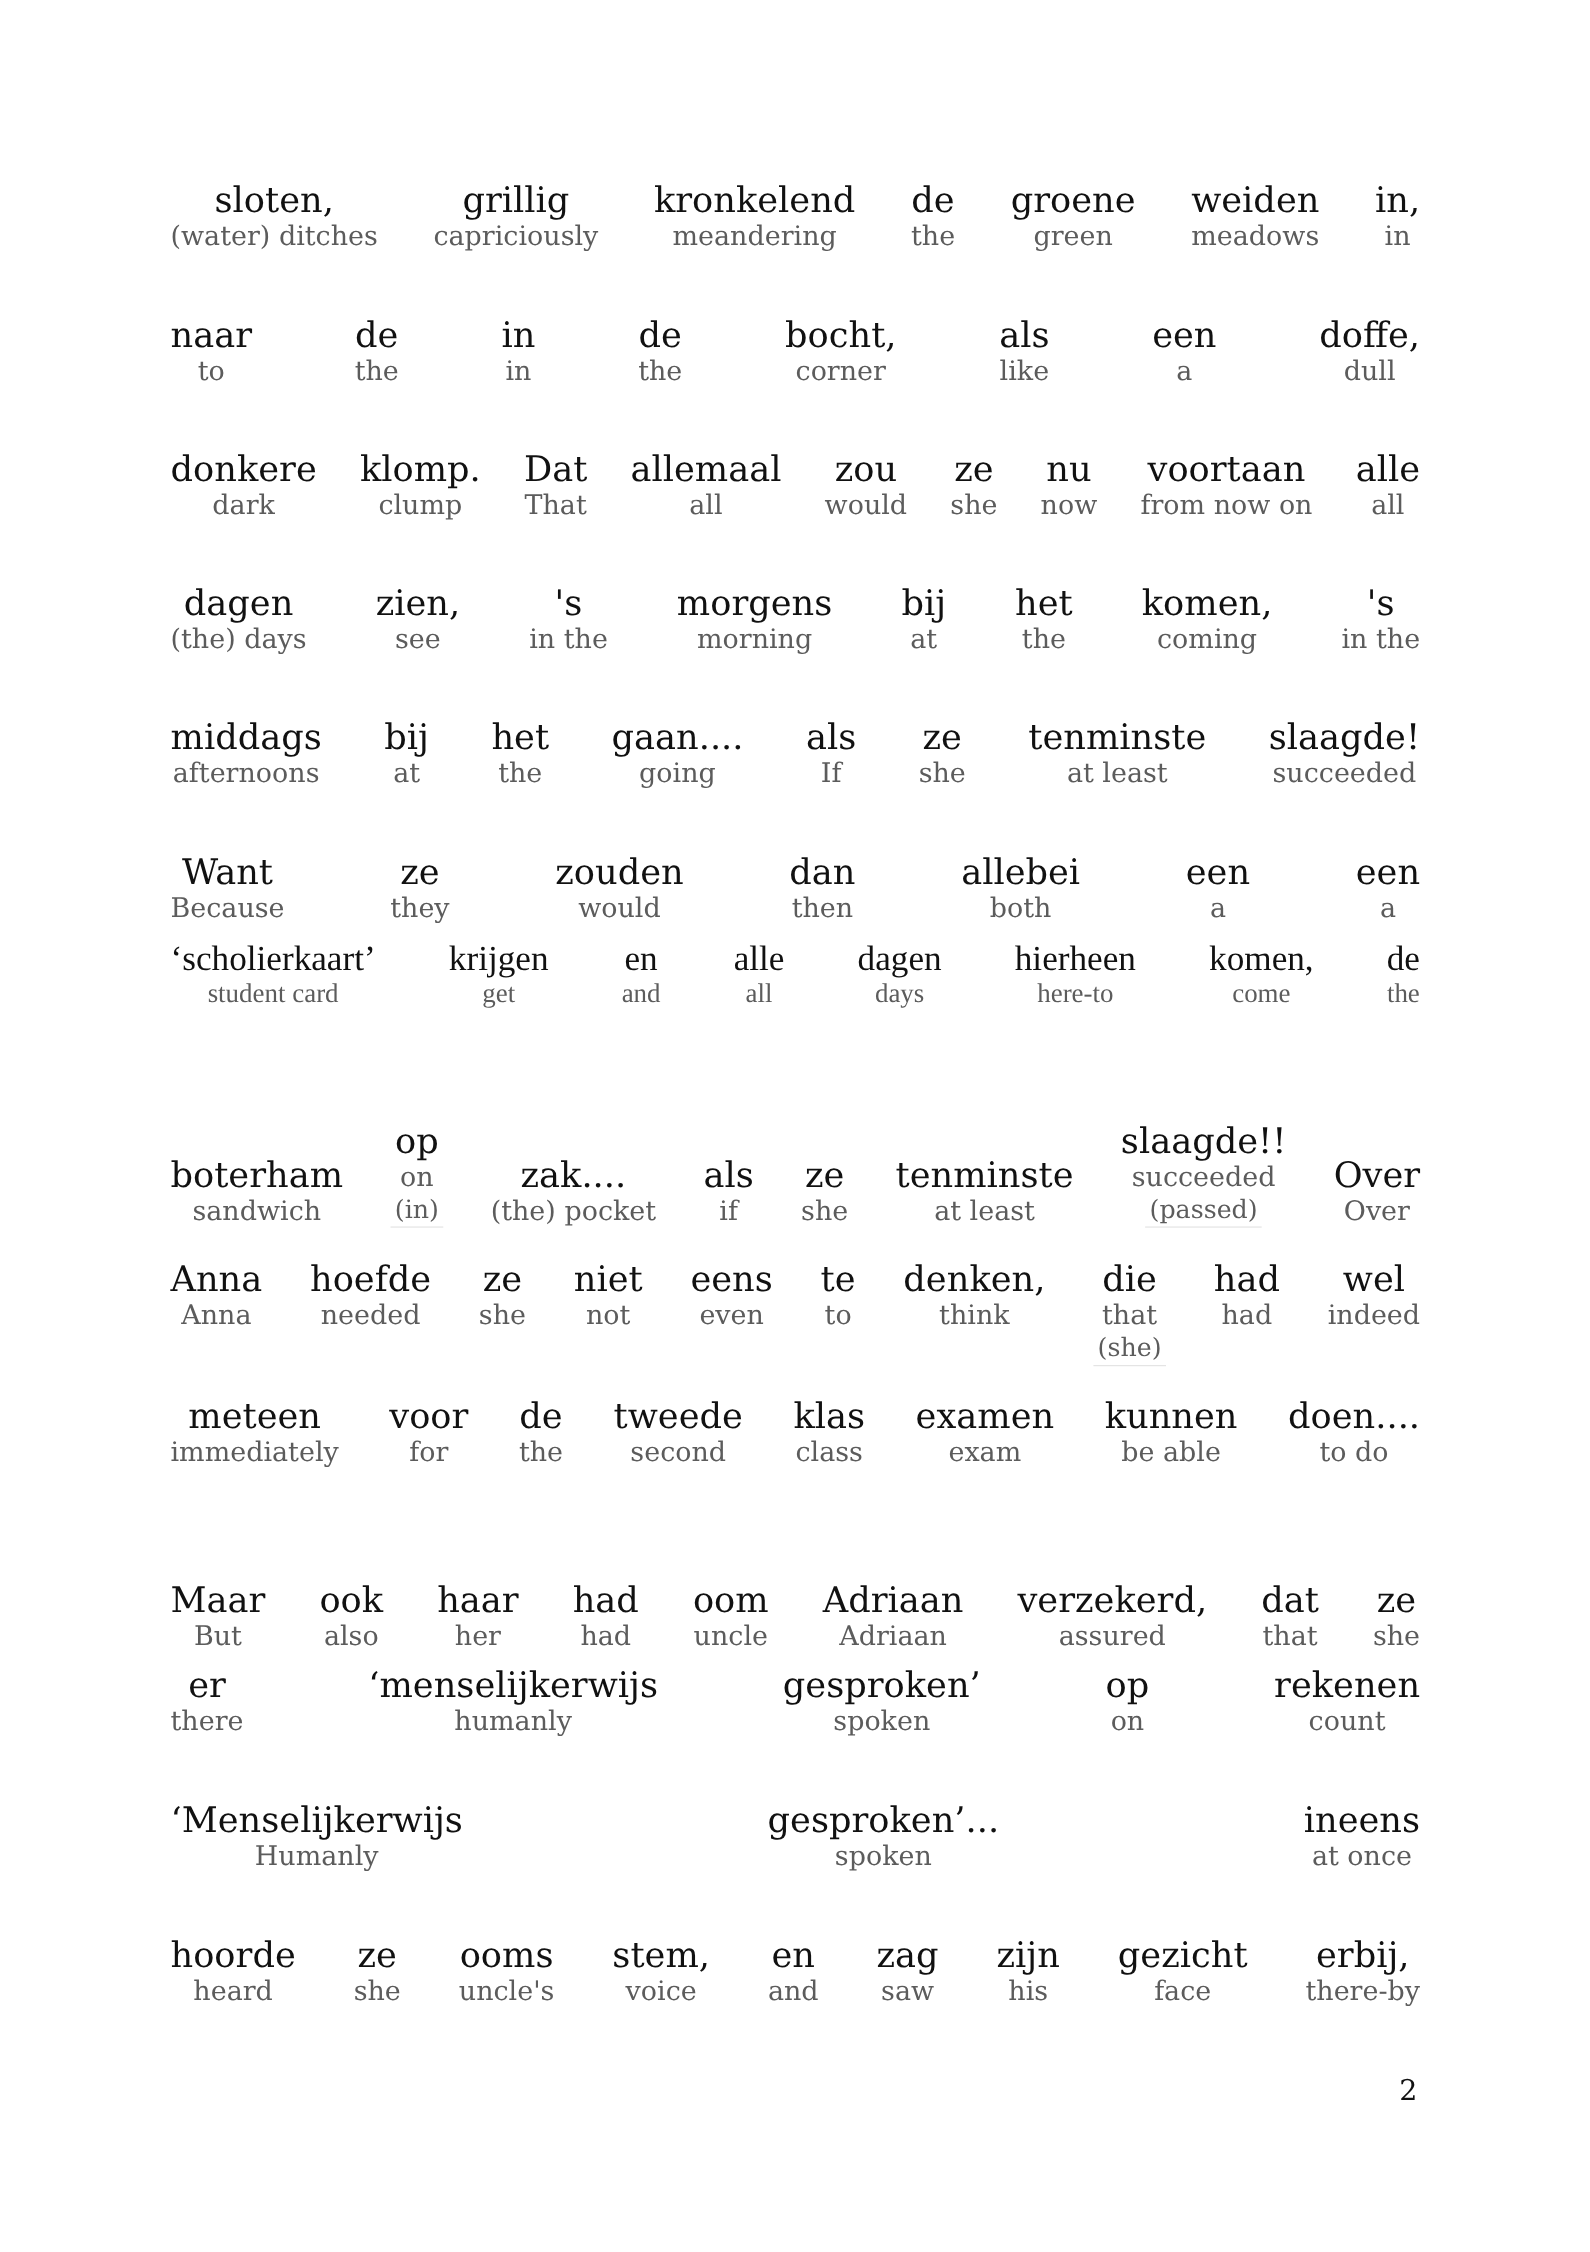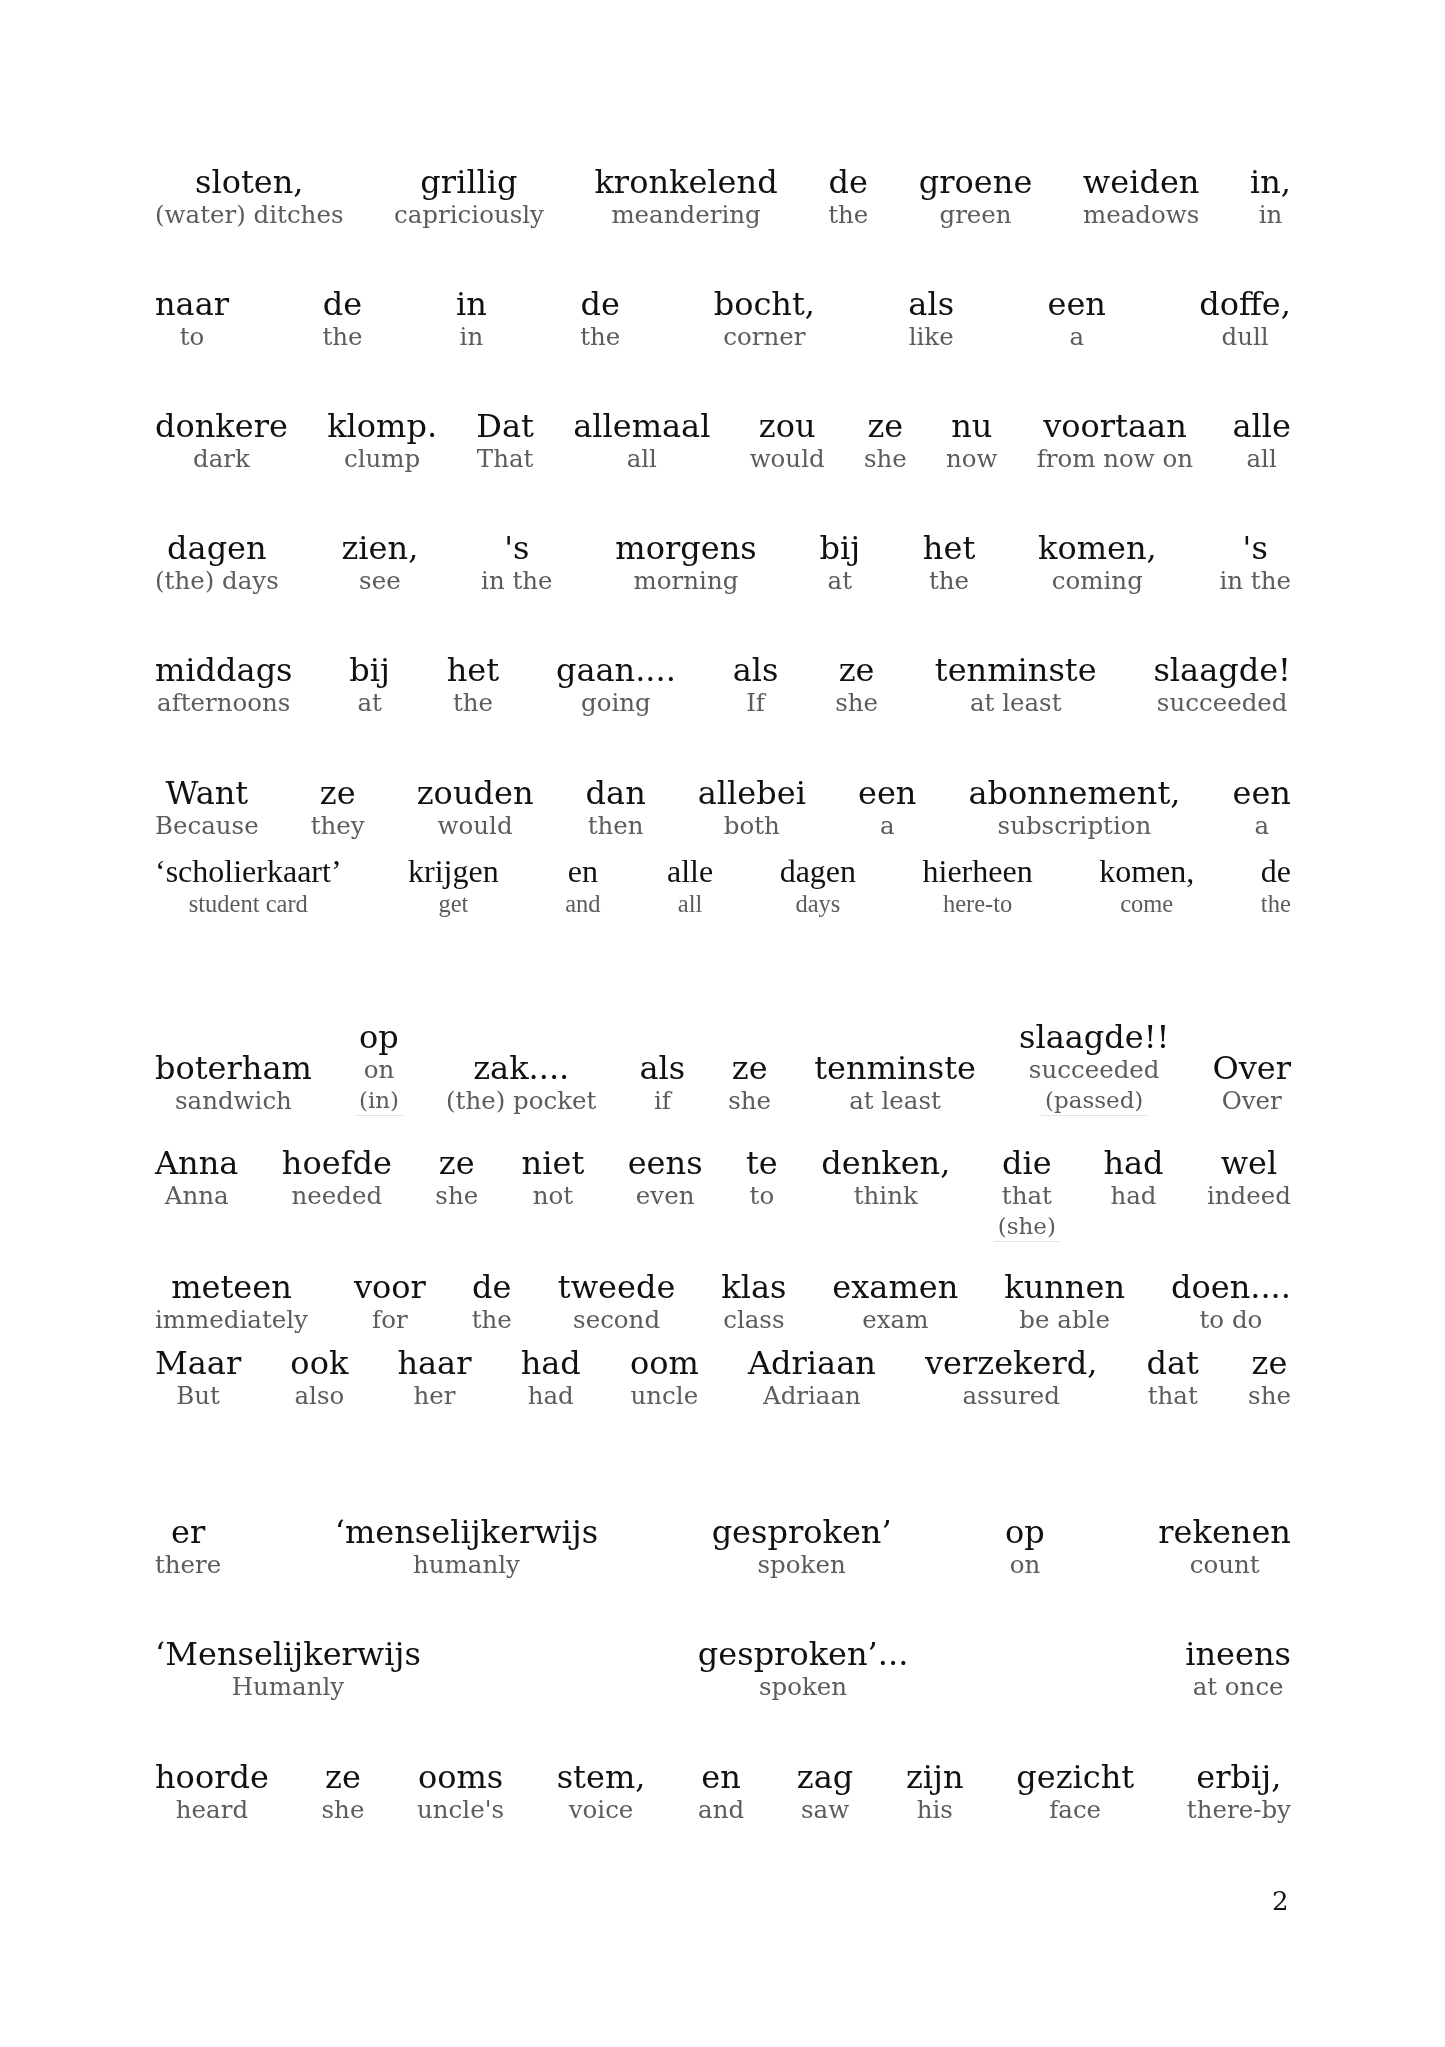--- a/index.html
+++ b/index.html
@@ -209,24 +209,20 @@
       </div>
       <div class="col">
         <span class="dutch">allebei</span>
         <span class="gloss">both</span>
       </div>
       <div class="col">
         <span class="dutch">een</span>
         <span class="gloss">a</span>
       </div>
       <div class="col">
-        <span class="dutch">abonnement,</span>
-        <span class="gloss">subscription</span>
-      </div>
-      <div class="col">
         <span class="dutch">een</span>
         <span class="gloss">a</span>
       </div>
     </div>
     <div class="row" style="top: 853px; font-family: Liberation Serif, serif;">
       <div class="col">
         <span class="dutch">‘scholierkaart’</span>
         <span class="gloss">student card</span>
       </div>
       <div class="col">
@@ -364,21 +360,21 @@
       </div>
       <div class="col">
         <span class="dutch">kunnen</span>
         <span class="gloss">be able</span>
       </div>
       <div class="col">
         <span class="dutch">doen....</span>
         <span class="gloss">to do</span>
       </div>
     </div>
-    <div class="row" style="top: 1345px;">
+    <div class="row" style="top: 1436px;">
       <div class="col">
         <span class="dutch">Maar</span>
         <span class="gloss">But</span>
       </div>
       <div class="col">
         <span class="dutch">ook</span>
         <span class="gloss">also</span>
       </div>
       <div class="col">
         <span class="dutch">haar</span>

